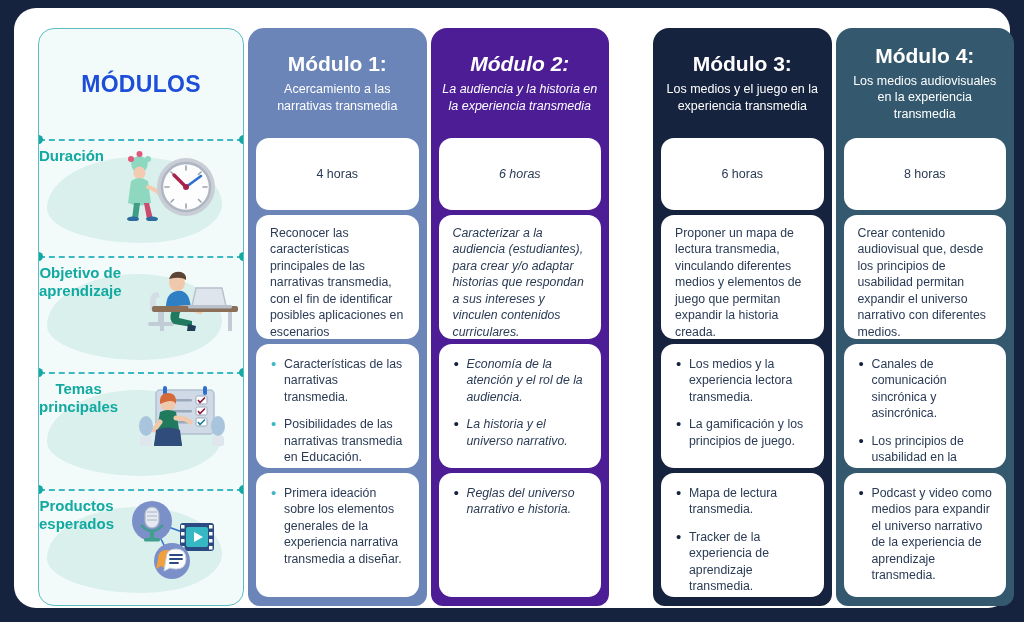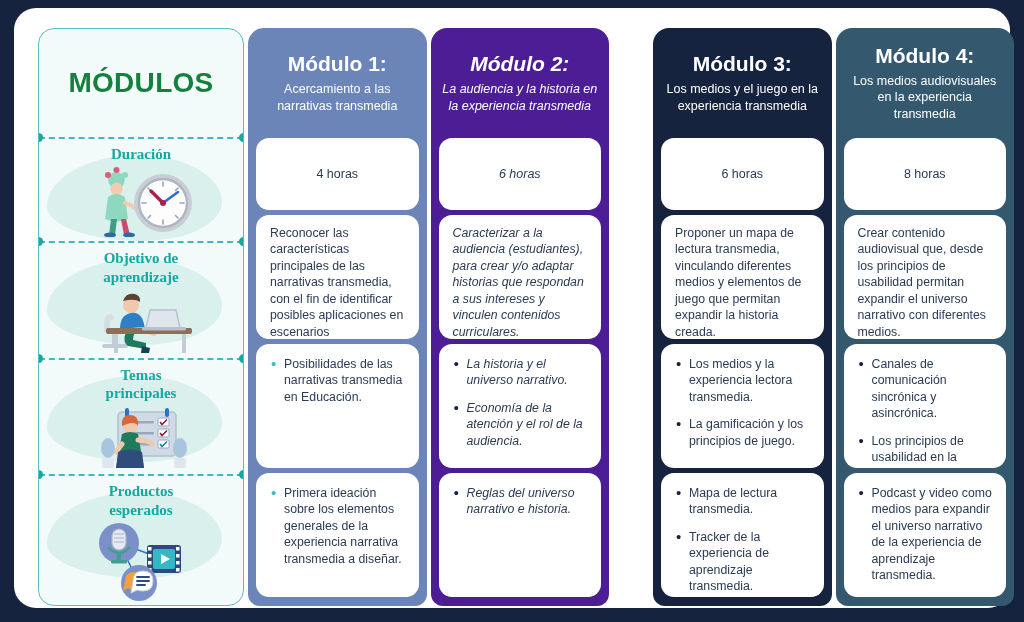--- a/index.html
+++ b/index.html
@@ -54,35 +54,34 @@
     display: flex;
     flex-direction: column;
     position: relative;
     overflow: hidden;
   }
   .sidebar-title {
     height: 110px;
     display: flex;
     align-items: center;
     justify-content: center;
-    color: #15803d;
-    font-size: 28px;
+    color: #1d4ed8;
+    font-size: 23px;
     font-weight: bold;
     letter-spacing: .3px;
   }
   .side-row {
     flex: 1 1 0;
     position: relative;
     display: flex;
-    flex-direction: column;
-    align-items: center;
+    flex-direction: row;
+    align-items: flex-start;
     justify-content: flex-start;
     padding-top: 6px;
     box-sizing: border-box;
-    font-family: Liberation Serif, serif;
   }
   .side-row + .side-row,
   .side-row.first {
     border-top: 2px dashed #3fb8c6;
   }
   .side-row .dot-left {
     position: absolute;
     left: -5px;
     top: -6px;
     width: 9px;
@@ -382,41 +381,42 @@
 
       <div class="col col1" style="background:#6b85b8;">
         <div class="col-head">
           <div class="mtitle">Módulo 1:</div>
           <div class="msub">Acercamiento a las narrativas transmedia</div>
         </div>
         <div class="cell duration">4 horas</div>
         <div class="cell objective">Reconocer las características principales de las narrativas transmedia, con el fin de identificar posibles aplicaciones en escenarios pedagógicos.</div>
         <div class="cell topics">
           <ul>
+            <li>Características de las narrativas transmedia.</li>
             <li>Posibilidades de las narrativas transmedia en Educación.</li>
           </ul>
         </div>
         <div class="cell products">
           <ul>
             <li>Primera ideación sobre los elementos generales de la experiencia narrativa transmedia a diseñar.</li>
           </ul>
         </div>
       </div>
 
       <div class="col col2" style="background:#4c1d95;font-style:italic;">
         <div class="col-head">
           <div class="mtitle">Módulo 2:</div>
           <div class="msub">La audiencia y la historia en la experiencia transmedia</div>
         </div>
         <div class="cell duration">6 horas</div>
         <div class="cell objective">Caracterizar a la audiencia (estudiantes), para crear y/o adaptar historias que respondan a sus intereses y vinculen contenidos curriculares.</div>
         <div class="cell topics">
           <ul>
+            <li>Economía de la atención y el rol de la audiencia.</li>
             <li>La historia y el universo narrativo.</li>
-            <li>Economía de la atención y el rol de la audiencia.</li>
           </ul>
         </div>
         <div class="cell products">
           <ul>
             <li>Reglas del universo narrativo e historia.</li>
           </ul>
         </div>
       </div>
 
       <div class="col col3" style="background:#16233f;margin-left:44px;">

